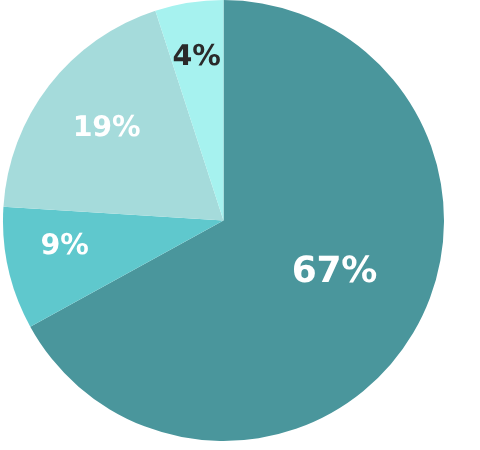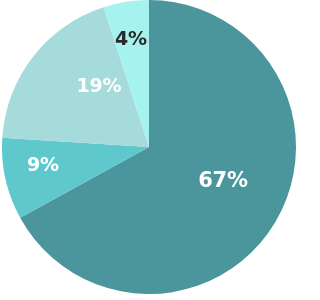--- a/index.html
+++ b/index.html
@@ -41,18 +41,18 @@
 <body>
 
 <div id="chart-root" style="background: rgb(255, 255, 255);">
   <svg id="pie-svg" width="300" height="300" viewBox="0 0 300 300">
       <path d="M 149 147 L 149.00 0.00 A 147 147 0 1 1 20.18 217.82 Z" fill="#4a969c" shape-rendering="geometricPrecision"></path>
       <path d="M 149 147 L 20.18 217.82 A 147 147 0 0 1 2.29 137.77 Z" fill="#5fc8cd" shape-rendering="geometricPrecision"></path>
       <path d="M 149 147 L 2.29 137.77 A 147 147 0 0 1 103.57 7.19 Z" fill="#a5dbdb" shape-rendering="geometricPrecision"></path>
       <path d="M 149 147 L 103.57 7.19 A 147 147 0 0 1 149.00 0.00 Z" fill="#a6f2ef" shape-rendering="geometricPrecision"></path>
     </svg>
   <div id="label-layer">
-      <div class="slice-label" style="left: 223px; top: 180px; color: rgb(255, 255, 255); font-size: 21px;">67%</div>
+      <div class="slice-label" style="left: 223px; top: 180px; color: rgb(255, 255, 255); font-size: 24px;">67%</div>
       <div class="slice-label" style="left: 43px; top: 164px; color: rgb(255, 255, 255); font-size: 19px;">9%</div>
-      <div class="slice-label" style="left: 71px; top: 85px; color: rgb(255, 255, 255); font-size: 19px; margin-left: 28px;">19%</div>
+      <div class="slice-label" style="left: 71px; top: 85px; color: rgb(255, 255, 255); font-size: 19px;">19%</div>
       <div class="slice-label" style="left: 131px; top: 38px; color: rgb(42, 42, 42); font-size: 19px;">4%</div>
     </div>
 </div>
 
 </body></html>

